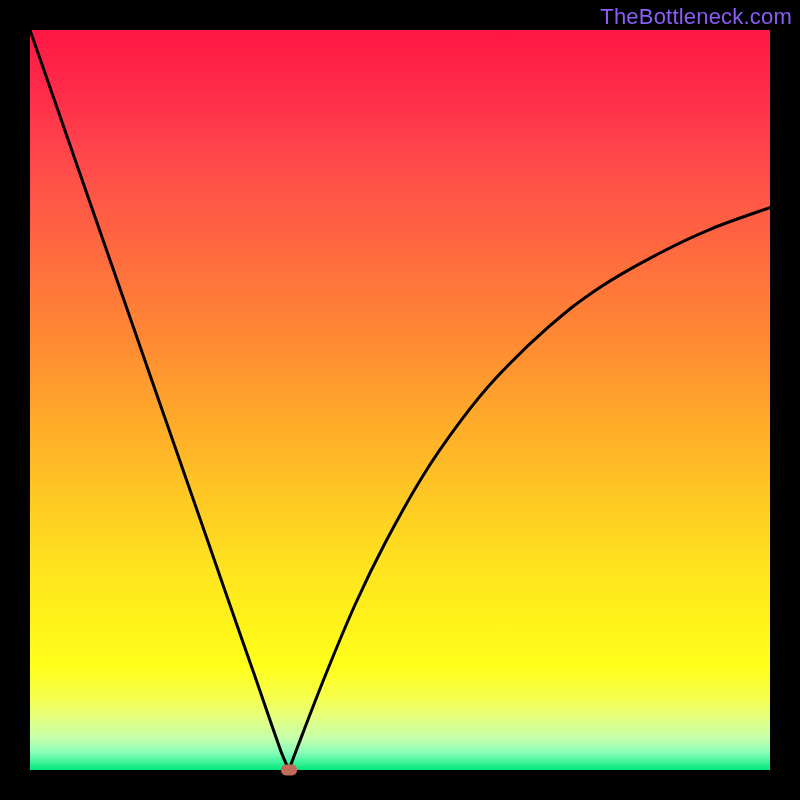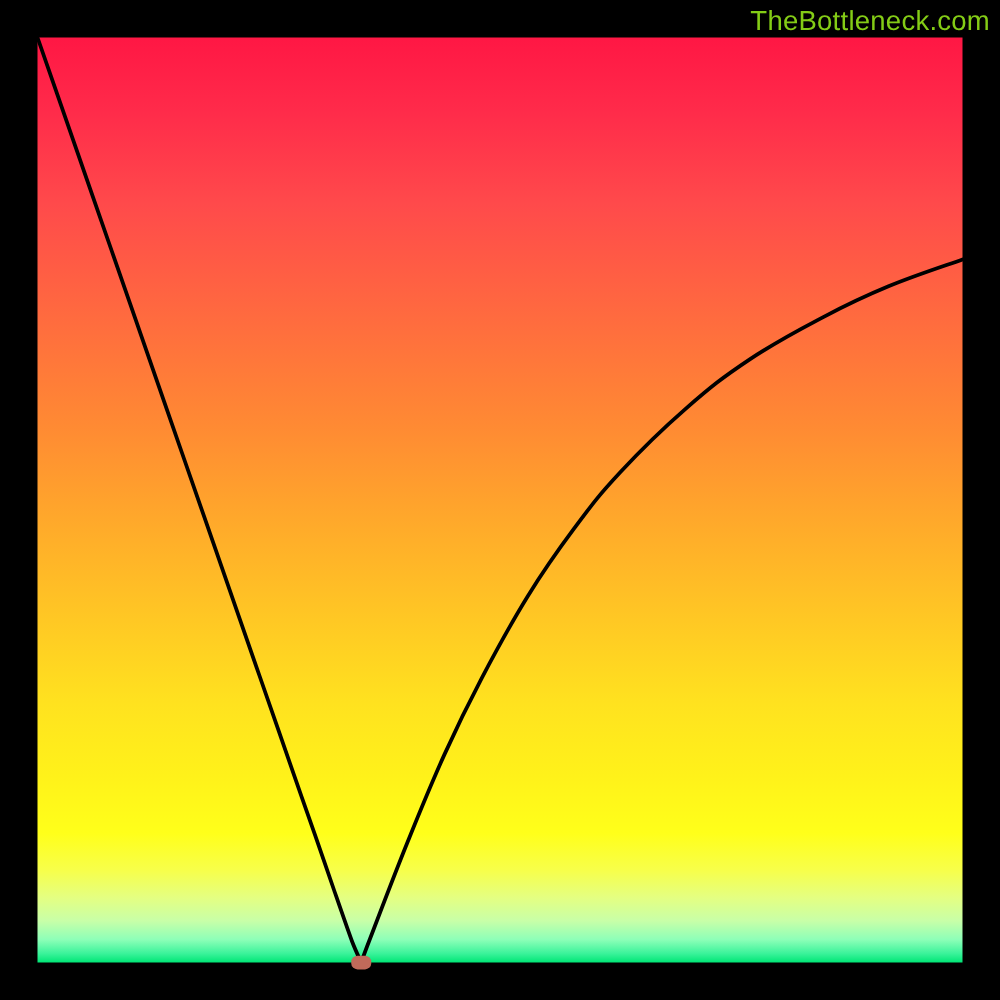--- a/index.html
+++ b/index.html
@@ -47,21 +47,21 @@
     left: 30px;
     top: 30px;
     width: 740px;
     height: 740px;
     overflow: visible;
   }
   .watermark {
     position: absolute;
     top: 4px;
     right: 8px;
-    color: #84cc16;
+    color: #8b5cf6;
     font-size: 22px;
     letter-spacing: 0.2px;
   }
 </style>
 </head>
 <body>
 
 <div class="stage">
   <div class="plot-area"></div>
   <svg class="curve" viewBox="0 0 740 740" preserveAspectRatio="none">

